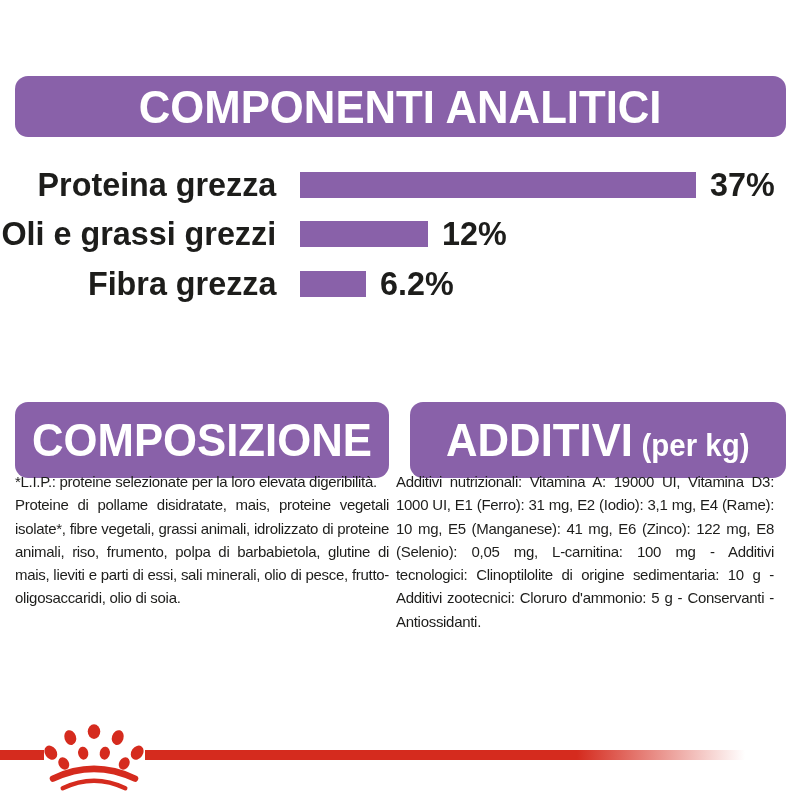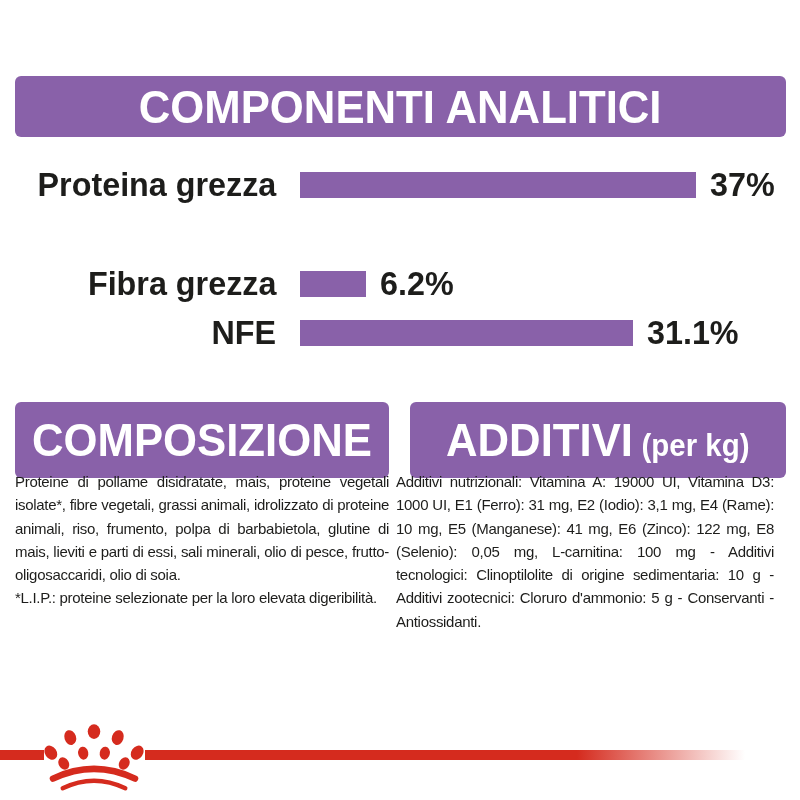--- a/index.html
+++ b/index.html
@@ -12,21 +12,21 @@
   html,body{background:#e8e8e8;font-family:"Liberation Sans",sans-serif;}
   #stage{
     position:relative;width:800px;height:800px;margin:0 auto;
     background:var(--bg);overflow:hidden;color:var(--ink);
   }
 
   
   .banner{
     position:absolute;background:var(--purple);
     display:flex;align-items:center;justify-content:center;
-    border-radius:6px;
+    border-radius:13px;
   }
   #banner-top{left:15px;top:76px;width:771px;height:61px;}
   .banner-title{
     color:#fff;font-weight:bold;font-size:46px;letter-spacing:0px;
     white-space:nowrap;transform:scaleX(0.95);transform-origin:center center;
     display:flex;align-items:baseline;gap:9px;
   }
   .banner-title .suffix{font-size:31px;font-weight:bold;}
 
   
@@ -76,38 +76,38 @@
   <div class="banner" id="banner-top">
     <div class="banner-title">COMPONENTI ANALITICI</div>
   </div>
 
   <div id="chart">
       <div class="chart-row" style="top: 0px;">
         <span class="cat">Proteina grezza</span>
         <div class="bar" style="width: 396px; background: rgb(137, 97, 169);"></div>
         <span class="val" style="left: 710px;">37%</span>
       </div>
+      <div class="chart-row" style="top: 49px;">
+        <span class="cat">Oli e grassi grezzi</span>
+        <div class="bar" style="width: 128px; background: rgb(137, 97, 169);"></div>
+        <span class="val" style="left: 442px;">12%</span>
+      </div>
       <div class="chart-row" style="top: 99px; text-decoration: underline;">
         <span class="cat">Fibra grezza</span>
         <div class="bar" style="width: 66px; background: rgb(137, 97, 169);"></div>
         <span class="val" style="left: 380px;">6.2%</span>
-      </div>
-      <div class="chart-row" style="top: 148px;">
-        <span class="cat">NFE</span>
-        <div class="bar" style="width: 333px; background: rgb(137, 97, 169);"></div>
-        <span class="val" style="left: 647px;">31.1%</span>
       </div>
     </div>
 
   <div class="banner" id="banner-comp">
     <div class="banner-title">COMPOSIZIONE</div>
   </div>
   <div class="bodytext" id="comp-text">
+    <p>*L.I.P.: proteine selezionate per la loro elevata digeribilità.</p>
     <p>Proteine di pollame disidratate, mais, proteine vegetali isolate*, fibre vegetali, grassi animali, idrolizzato di proteine animali, riso, frumento, polpa di barbabietola, glutine di mais, lieviti e parti di essi, sali minerali, olio di pesce, frutto-oligosaccaridi, olio di soia.</p>
-    <p>*L.I.P.: proteine selezionate per la loro elevata digeribilità.</p>
   </div>
 
   <div class="banner" id="banner-add">
     <div class="banner-title">
       <span>ADDITIVI</span>
       <span class="suffix">(per kg)</span>
     </div>
   </div>
   <div class="bodytext" id="add-text">
     <p>Additivi nutrizionali: Vitamina A: 19000 UI, Vitamina D3: 1000 UI, E1 (Ferro): 31 mg, E2 (Iodio): 3,1 mg, E4 (Rame): 10 mg, E5 (Manganese): 41 mg, E6 (Zinco): 122 mg, E8 (Selenio): 0,05 mg, L-carnitina: 100 mg - Additivi tecnologici: Clinoptilolite di origine sedimentaria: 10 g - Additivi zootecnici: Cloruro d'ammonio: 5 g - Conservanti - Antiossidanti.</p>

